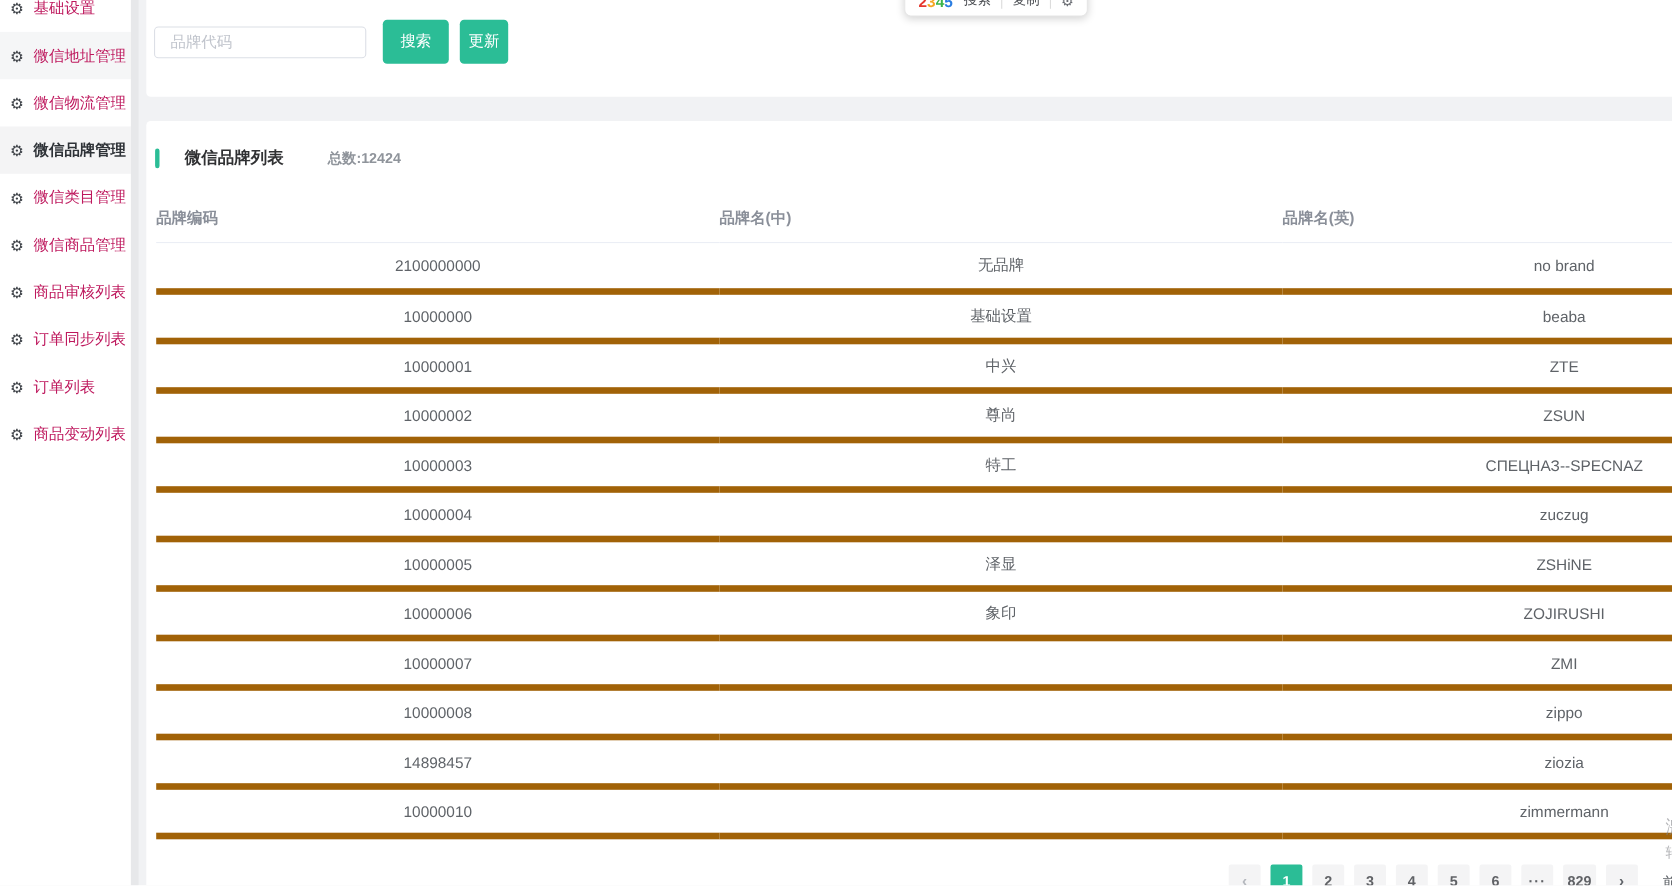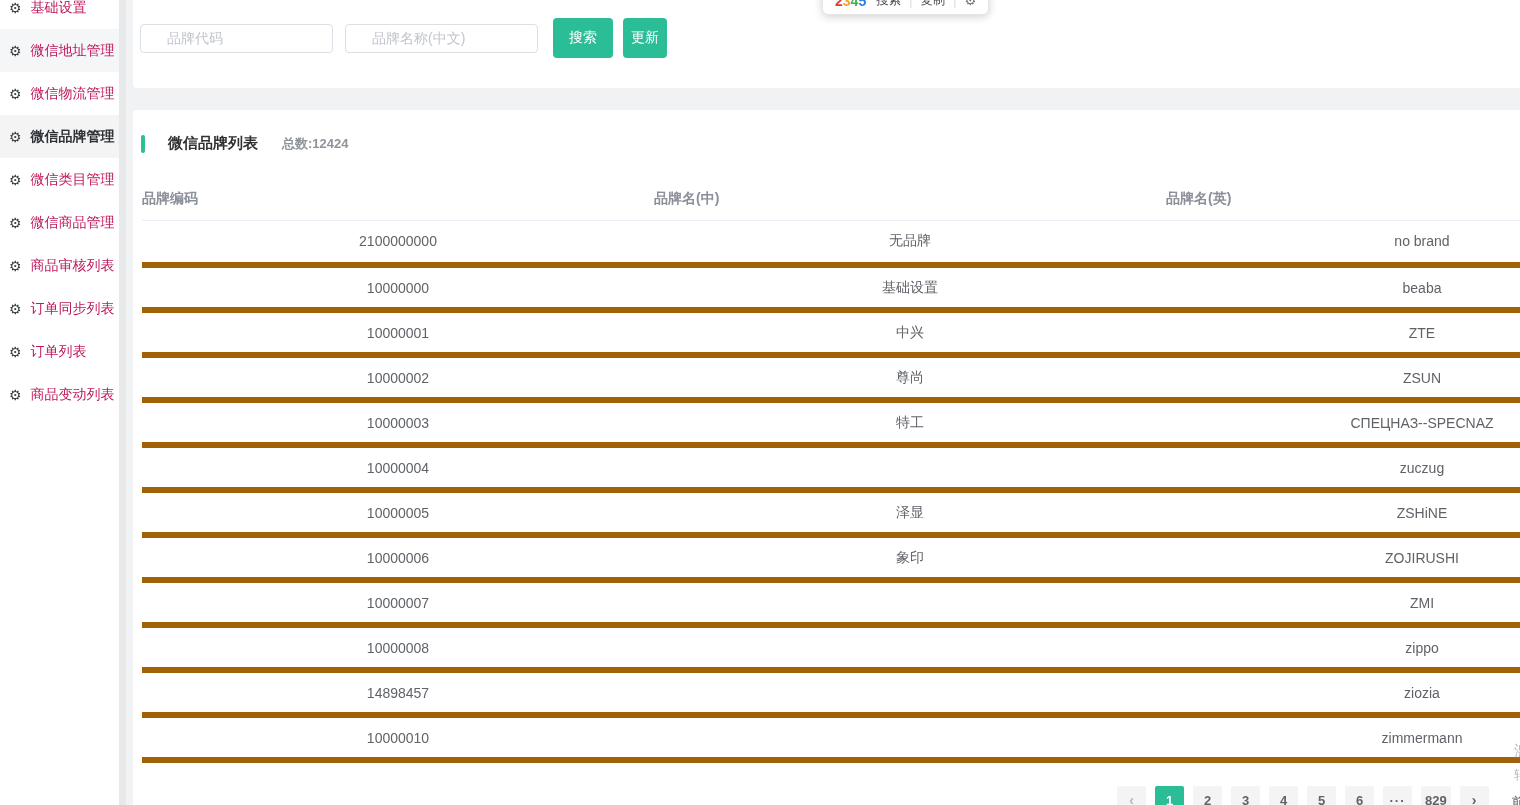--- a/index.html
+++ b/index.html
@@ -15,31 +15,31 @@
   .side-item.hl { background:#f5f6f7; }
   .side-item.active { background:#f4f4f5; }
   .side-item.active .side-label { font-weight:bold; color:#2f3338; }
   .scroll-strip { position:absolute; left:119px; top:0; width:7px; height:805px; background:#e7e8ea; z-index:6; }
 
   
   .main { position:absolute; left:126px; top:0; width:1560px; height:805px; }
 
   .search-card { position:absolute; left:7px; top:-10px; width:1537px; height:98px; background:#fff; border-radius:4px; }
   .search-row { position:absolute; left:7px; top:28px; display:flex; align-items:center; }
-  .search-row input { width:193px; height:29px; border:1px solid #dcdfe6; border-radius:4px; padding:0 26px; font-size:14px; color:#606266; outline:none; margin-right:12px; font-family:inherit; }
+  .search-row input { width:193px; height:29px; border:1px solid #dcdfe6; border-radius:4px; padding:0 14px; font-size:14px; color:#606266; outline:none; margin-right:12px; font-family:inherit; }
   .search-row input::placeholder { color:#c0c4cc; }
   .btn { height:40px; border:none; border-radius:4px; background:var(--accent); color:#fff; font-size:14px; cursor:pointer; font-family:inherit; }
   .btn-search { width:60px; margin-left:3px; }
   .btn-update { width:44px; margin-left:10px; }
 
   .table-card { position:absolute; left:7px; top:110px; width:1537px; height:695px; background:#fff; border-radius:4px 4px 0 0; }
   .panel-header { position:absolute; left:8px; top:24px; display:flex; align-items:center;gap:12px; }
   .accent-bar { width:4px; height:18px; background:var(--accent); border-radius:2px; margin-right:11px; }
   .panel-title { font-size:15px; font-weight:bold; color:#303133; }
-  .panel-total { font-size:13px; font-weight:bold; color:#8f949b; margin-left:12px; }
+  .panel-total { font-size:13px; font-weight:bold; color:#8f949b; margin-left:28px; }
 
   table.brand-table { position:absolute; left:9px; top:68px; width:1536px; border-collapse:collapse; table-layout:fixed; }
   .brand-table th { width:512px; height:42px; font-size:14px; font-weight:600; color:#8a8f99; text-align:left; border-bottom:1px solid #ebeef5; }
   .brand-table td { height:45px; font-size:14px; color:#5f6368; text-align:center; border-bottom:6px solid #a16207; background:#fff; }
 
   
   .pagination { position:absolute; left:984px; top:676px; display:flex; align-items:flex-start; }
   .page-btn { min-width:29px; height:28px; margin-right:9px; border-radius:2px; background:#f4f4f5; color:#606266; font-size:13px; font-weight:bold; display:flex; align-items:center; justify-content:center; cursor:pointer; padding:0 4px; }
   .page-btn.is-active { background:var(--accent); color:#fff; }
   .page-btn.nav-prev { color:#b4b7bd; font-size:14px; }
@@ -117,21 +117,20 @@
   </div>
 </div>
   </nav>
   <div class="scroll-strip"></div>
 
   <div class="main">
 
     <section class="search-card">
       <div class="search-row">
         <input type="text" placeholder="品牌代码" style="">
-        <input type="text" placeholder="品牌名称(中文)" style="">
         <button class="btn btn-search">搜索</button>
         <button class="btn btn-update">更新</button>
       </div>
     </section>
 
     <section class="table-card">
       <div class="panel-header">
         <span class="accent-bar"></span>
         <span class="panel-title">微信品牌列表</span>
         <span class="panel-total">总数:12424</span>

